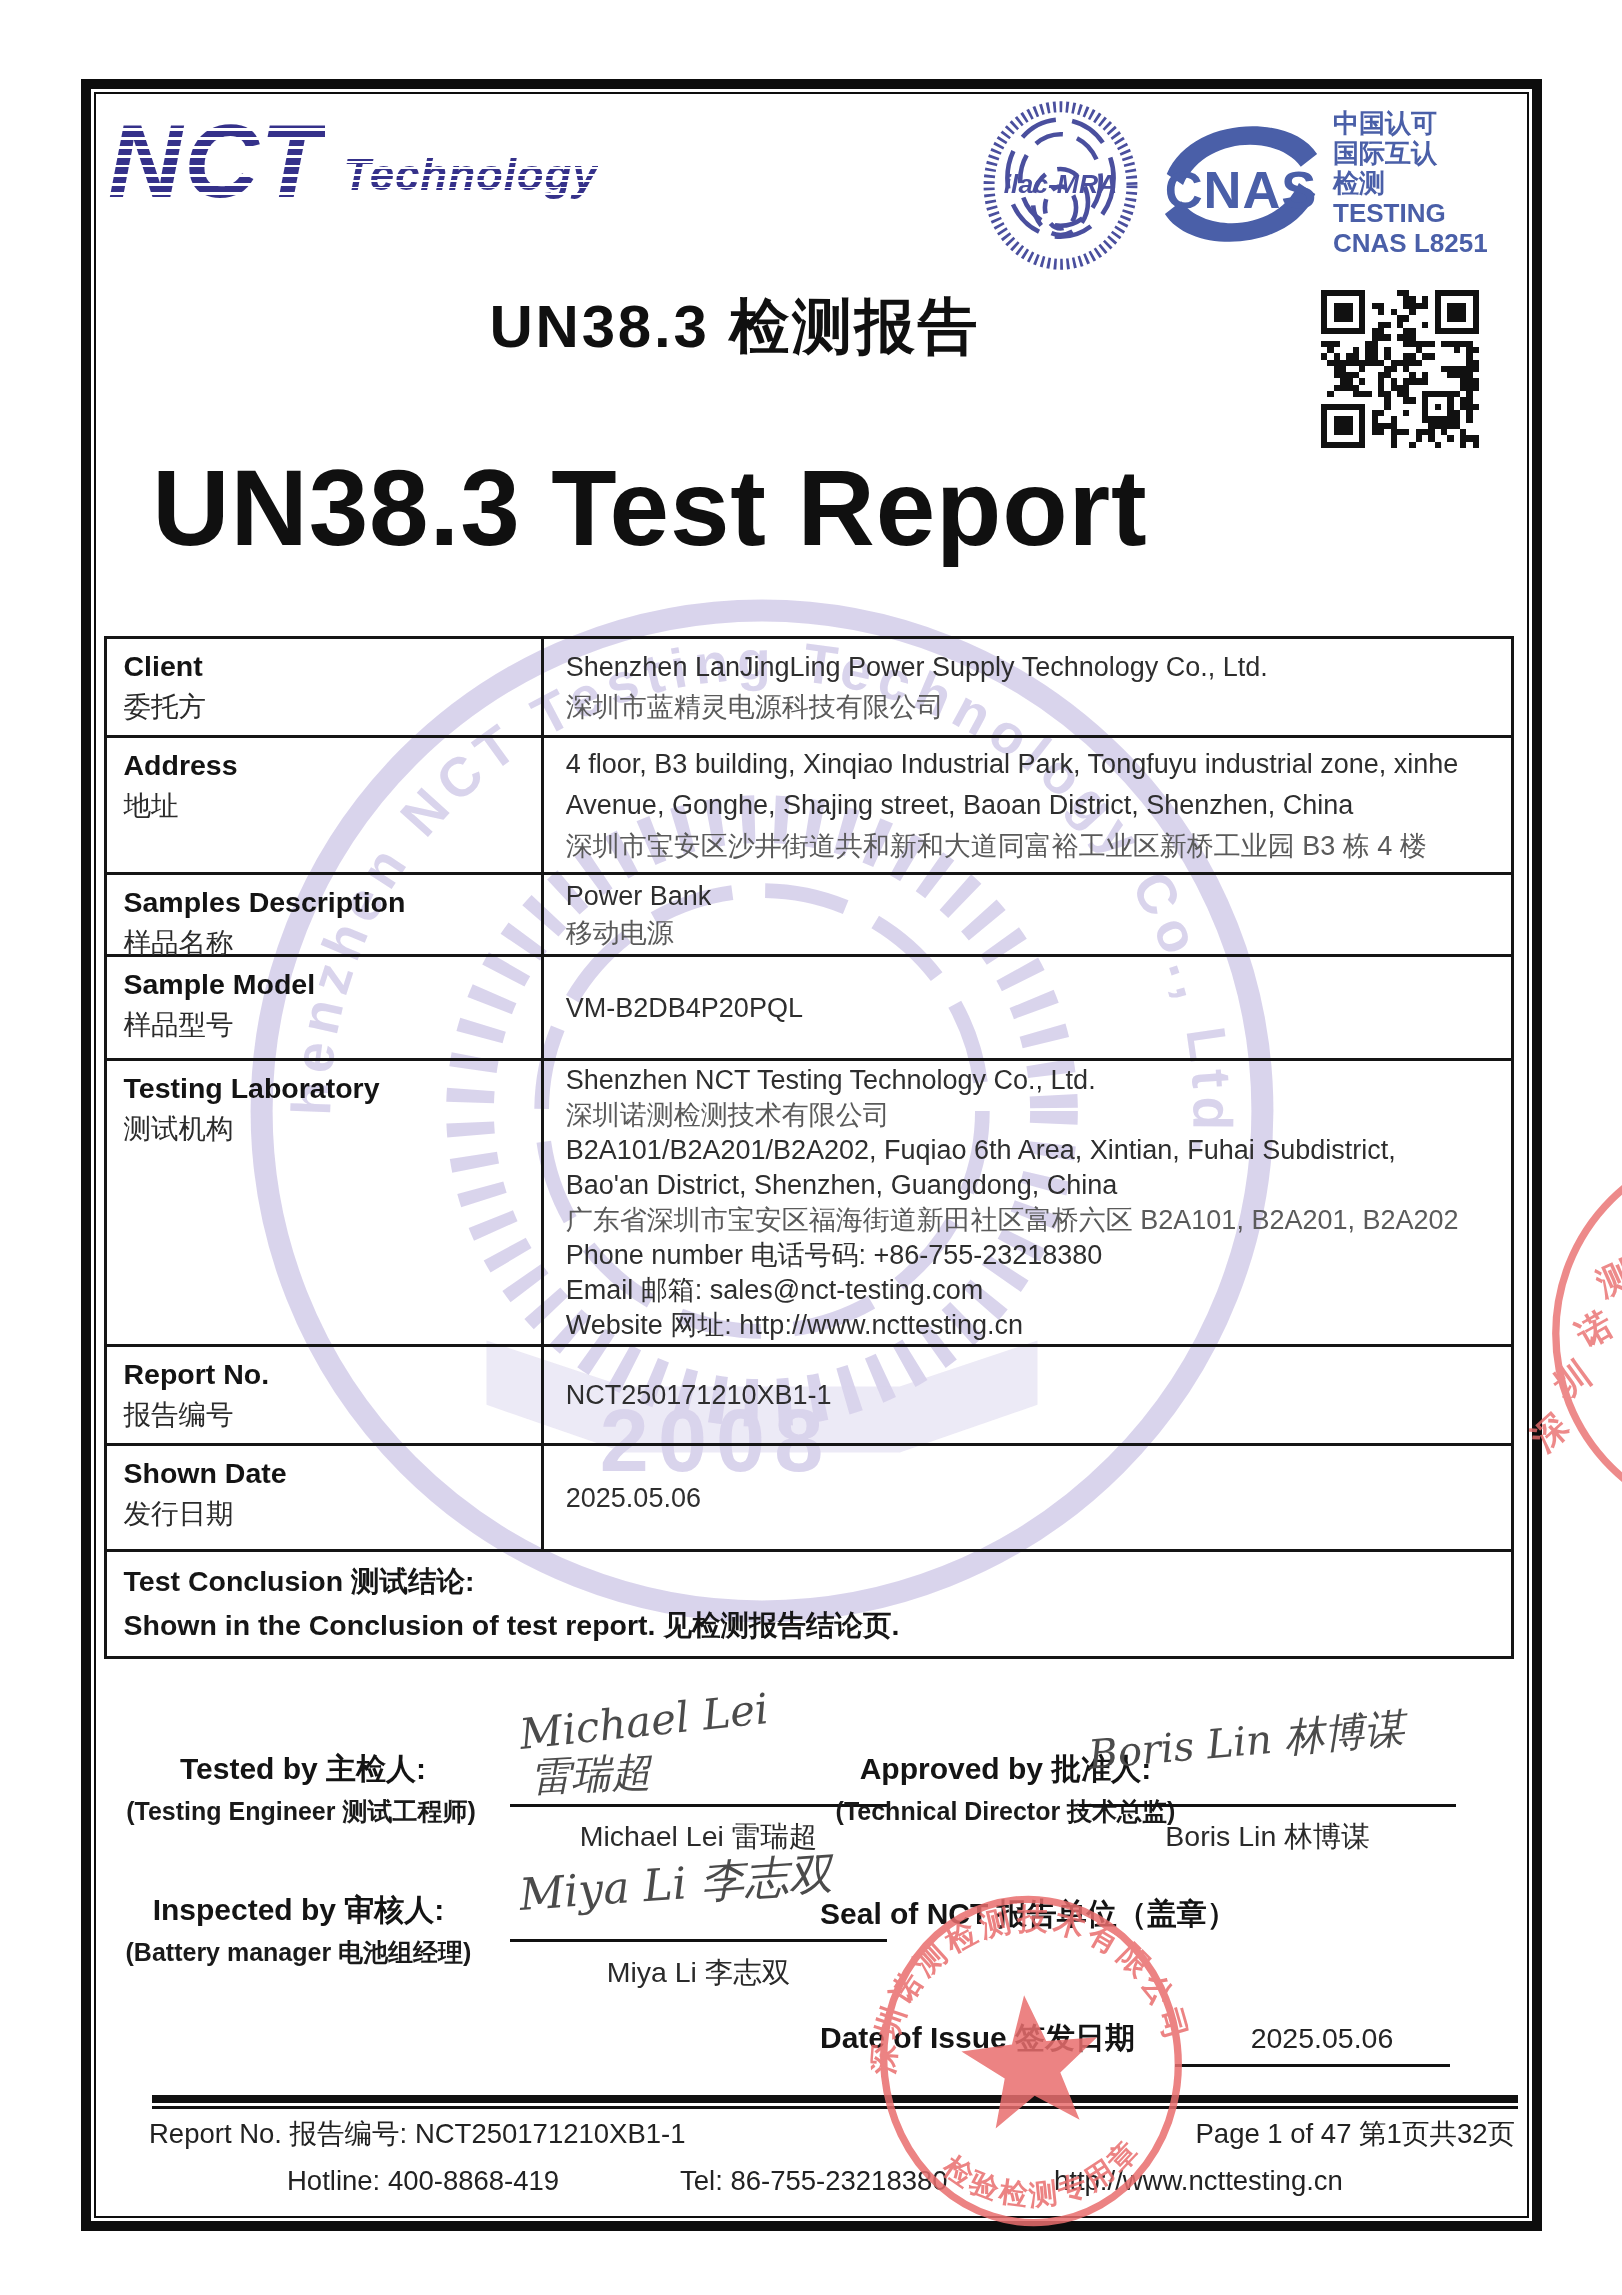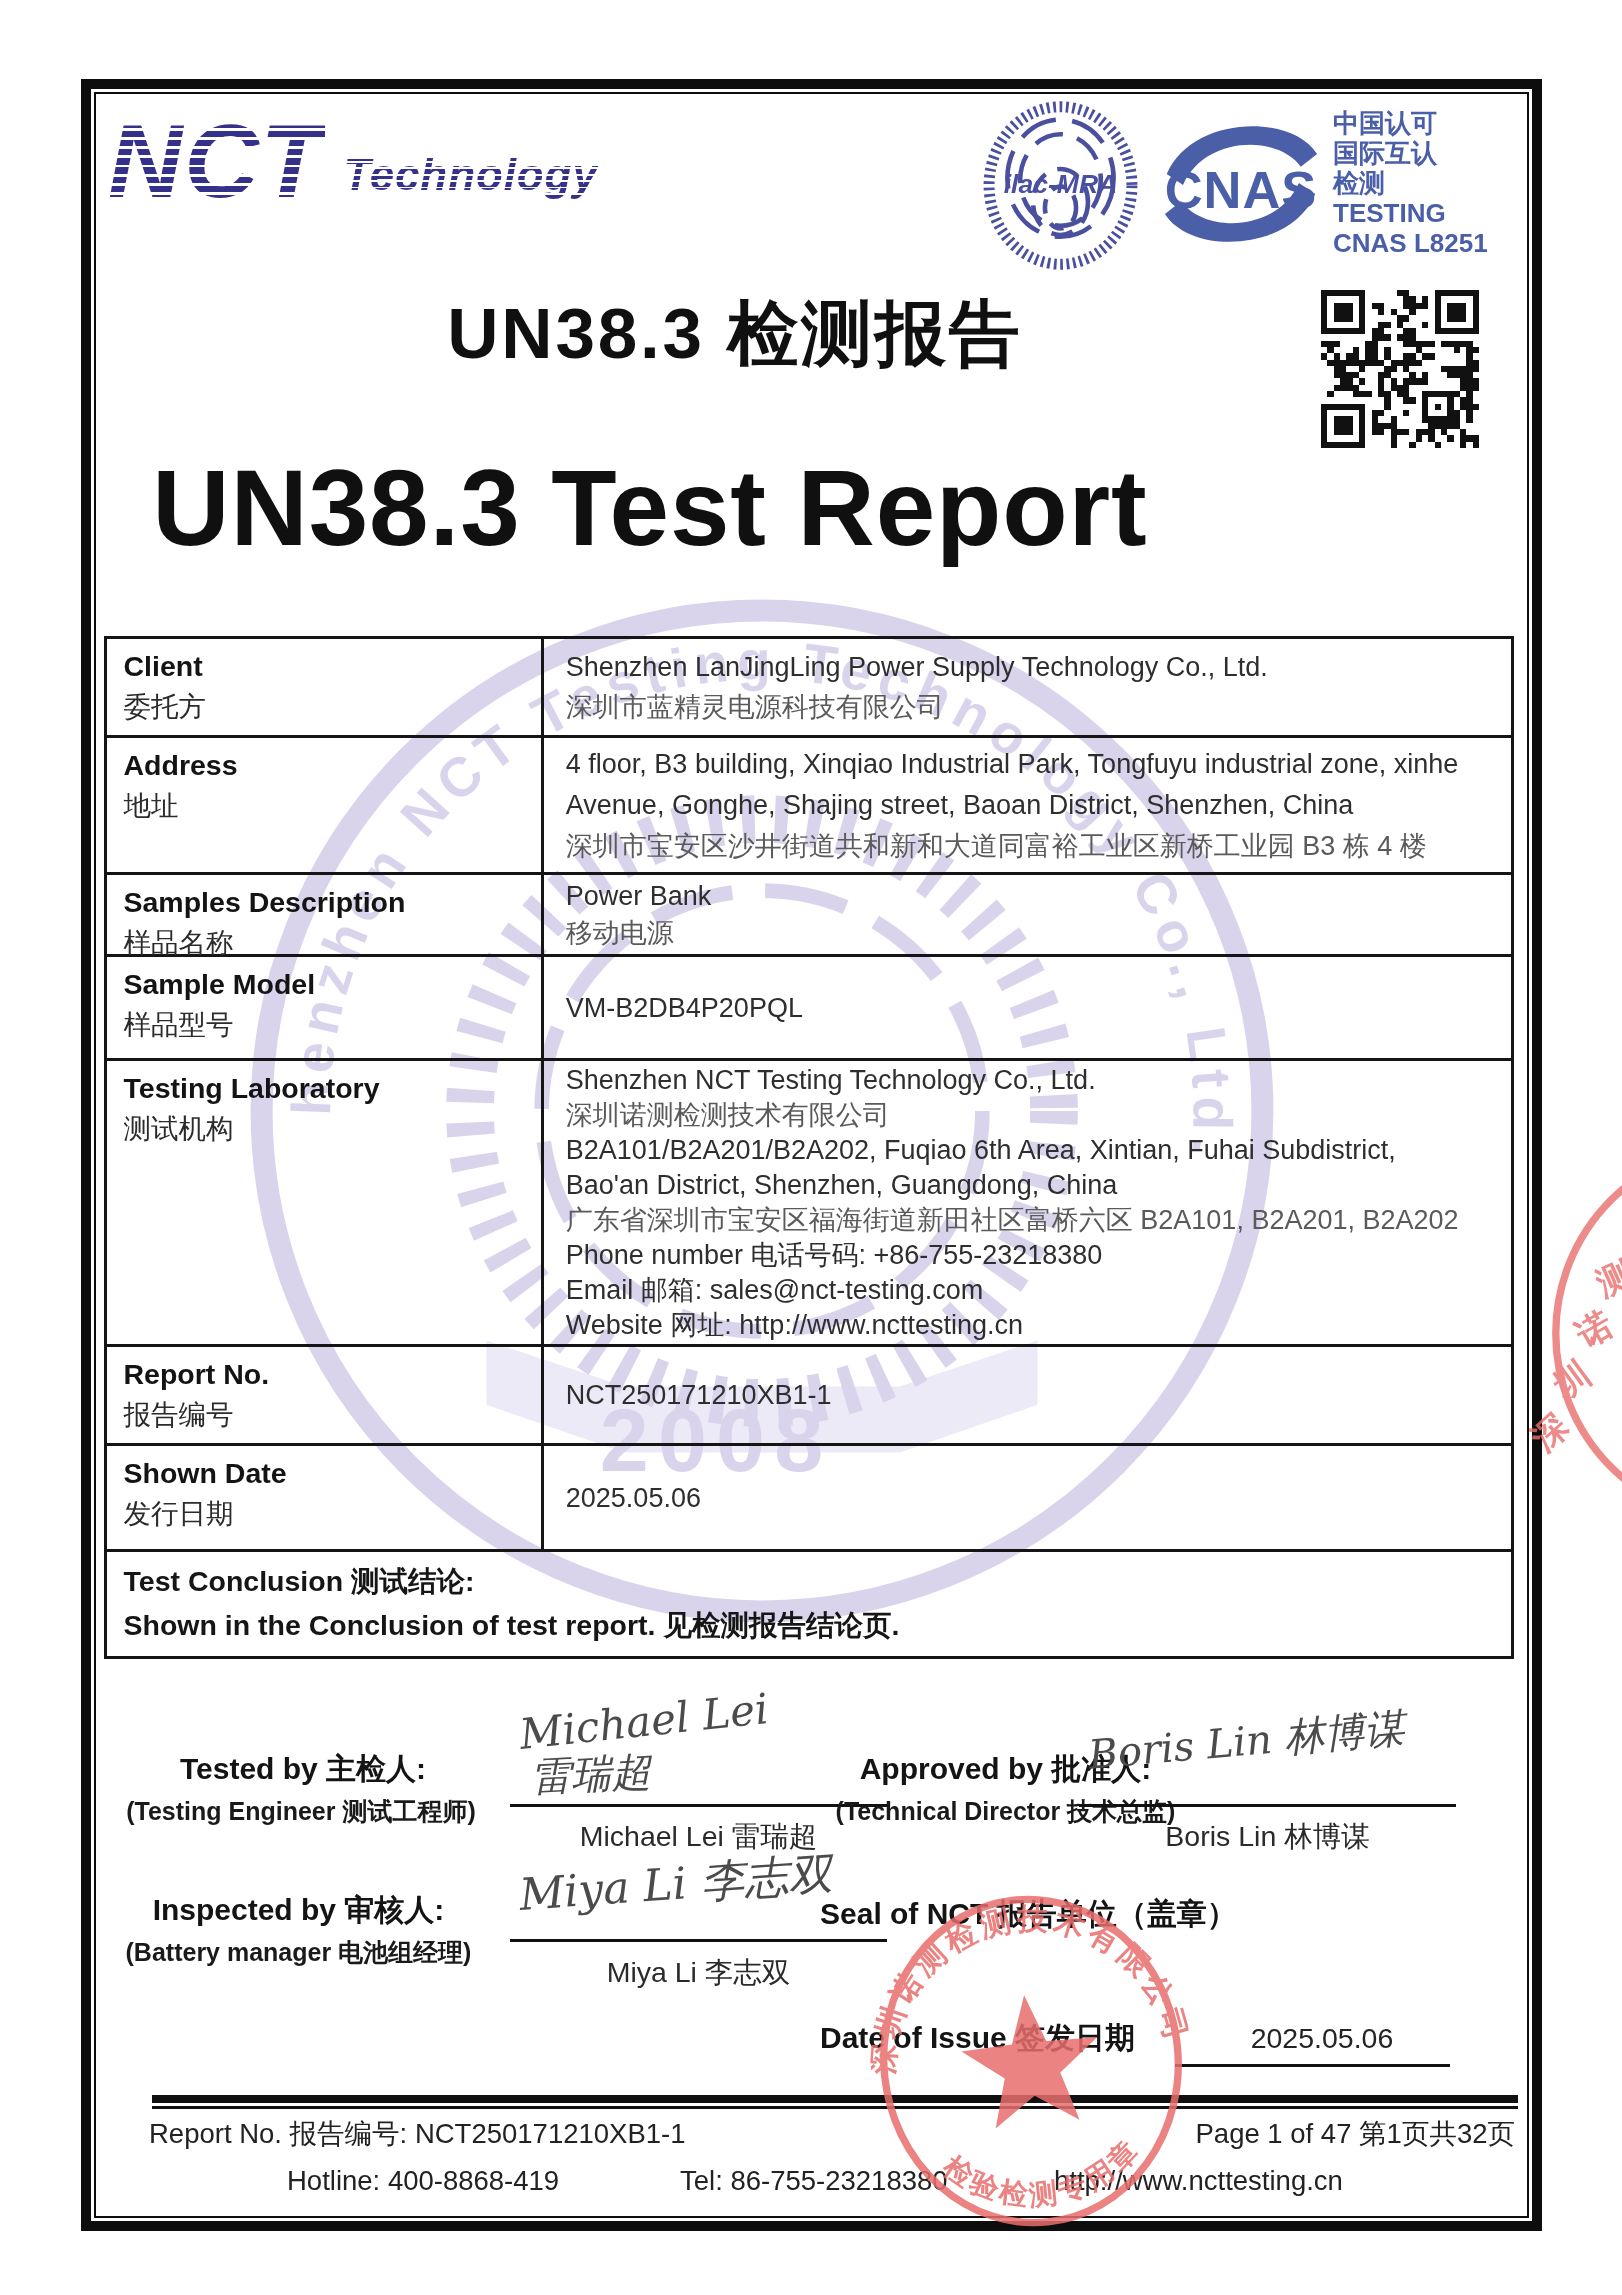--- a/index.html
+++ b/index.html
@@ -24,21 +24,21 @@
   @supports not ((-webkit-background-clip:text) or (background-clip:text)){
     .logo-nct,.logo-tech{color:#35318a;background:none;}
   }
   .ilac-emblem{position:absolute;left:979px;top:99px;z-index:3;}
   .cnas-logo{position:absolute;left:1150px;top:107px;z-index:3;}
   .accred{position:absolute;left:1333px;top:108px;z-index:3;font-weight:700;color:#4a5fa8;
           font-size:26px;line-height:30px;}
 
   
   .title-zh{position:absolute;left:18.4px;top:287px;width:1433px;text-align:center;z-index:2;
-            font-size:71px;font-weight:800;color:#101010;letter-spacing:2.8px;}
+            font-size:60px;font-weight:800;color:#101010;letter-spacing:2.8px;}
   .title-en{position:absolute;left:0;top:446px;width:1300px;text-align:center;z-index:2;
             font-size:107px;font-weight:800;color:#101010;letter-spacing:0.9px;}
   .qr{position:absolute;left:1321px;top:290px;z-index:3;}
 
   
   .report-table{position:absolute;left:104px;top:636px;width:1404px;border:3.7px solid #151515;z-index:2;}
   .t-row{display:flex;border-bottom:3.7px solid #151515;}
   .t-row:last-child{border-bottom:none;}
   .t-label{width:410px;border-right:3.7px solid #151515;padding:5.5px 7.3px 5.5px 16.5px;
            display:flex;flex-direction:column;justify-content:flex-start;}

